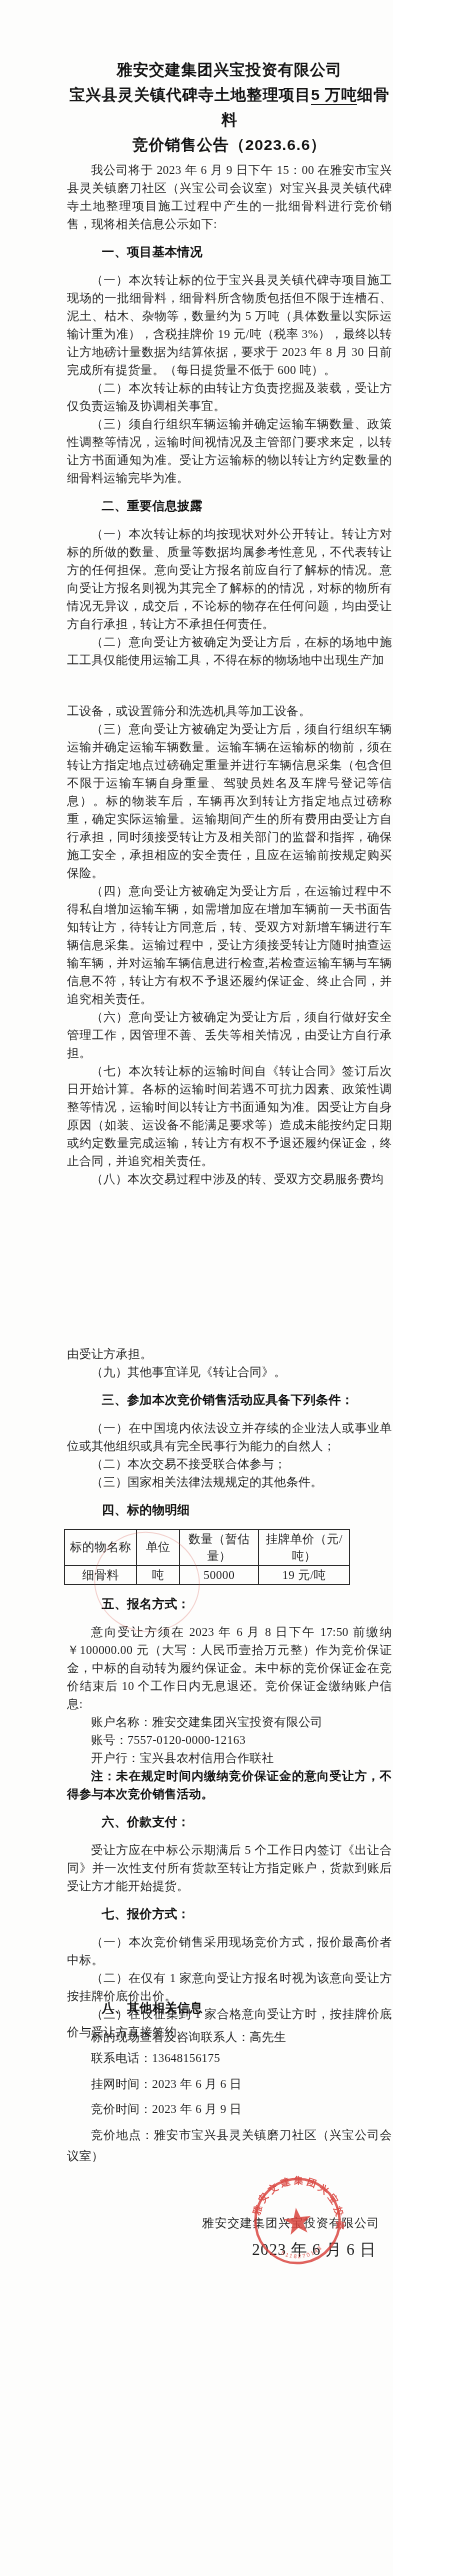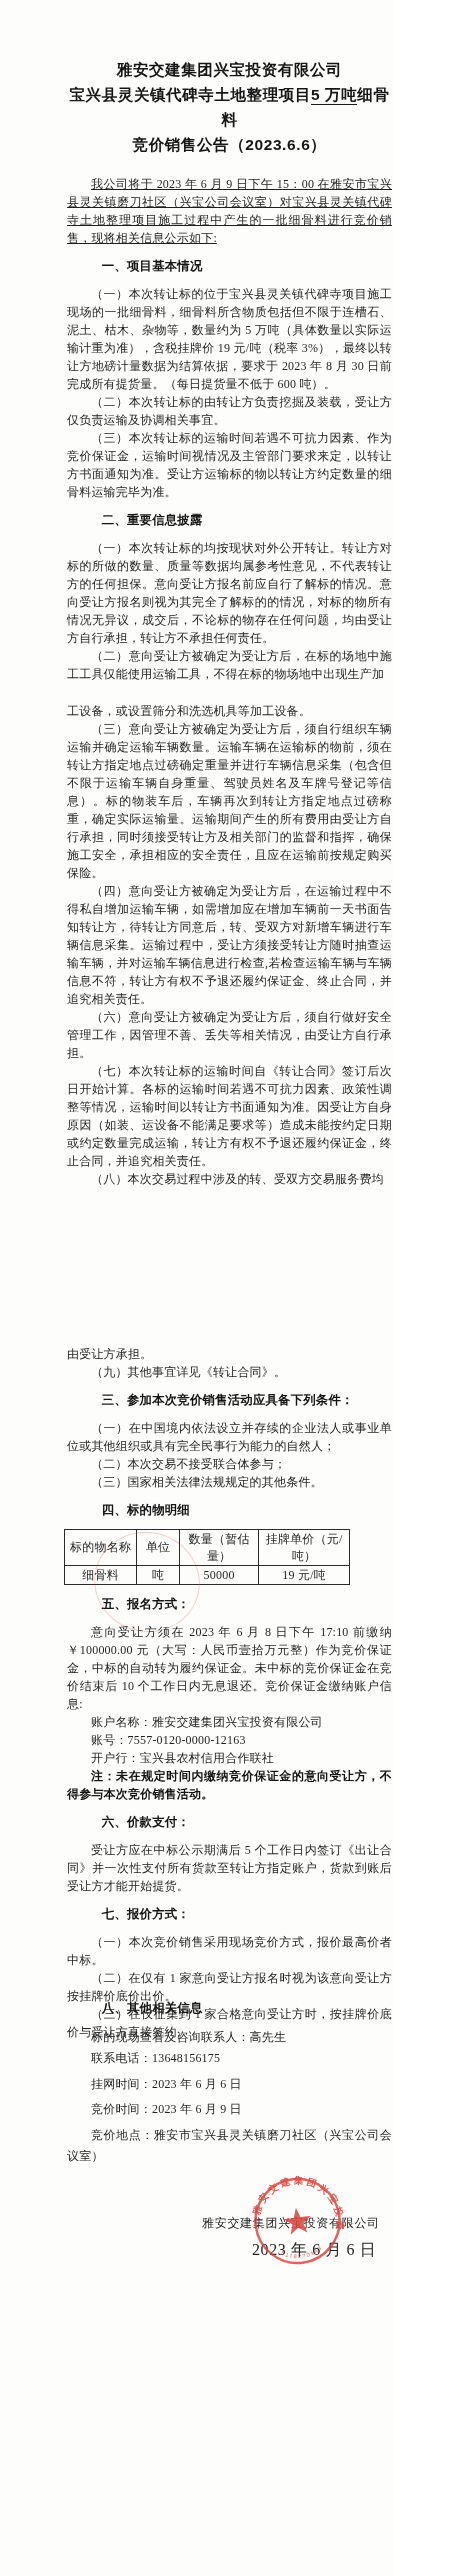--- a/index.html
+++ b/index.html
@@ -33,21 +33,21 @@
 
   .p {
     margin: 0;
     font-size: 12px;
     line-height: 18px;
     text-align: justify;
     text-justify: inter-character;
     text-indent: 2em;
     letter-spacing: 0.2px;
   }
-  .intro { margin-top: 18px; text-decoration: underline; }
+  .intro { margin-top: 4px; }
   .cont { text-indent: 0; }
   .h {
     margin: 10px;
     font-size: 12.4px;
     line-height: 18px;
     font-weight: 700;
     font-family: "Liberation Sans", "DejaVu Sans", sans-serif;
     text-indent: 2em;
     letter-spacing: 0.2px;
     color: #141414;
@@ -107,21 +107,21 @@
       <div>雅安交建集团兴宝投资有限公司</div>
       <div><span>宝兴县灵关镇代碑寺土地整理项目</span><span class="u">5 万吨</span><span>细骨料</span></div>
       <div>竞价销售公告（2023.6.6）</div>
     </div>
 
     <p class="p intro">我公司将于 2023 年 6 月 9 日下午 15：00 在雅安市宝兴县灵关镇磨刀社区（兴宝公司会议室）对宝兴县灵关镇代碑寺土地整理项目施工过程中产生的一批细骨料进行竞价销售，现将相关信息公示如下:</p>
 
     <p class="h">一、项目基本情况</p>
     <p class="p">（一）本次转让标的位于宝兴县灵关镇代碑寺项目施工现场的一批细骨料，细骨料所含物质包括但不限于连槽石、泥土、枯木、杂物等，数量约为 5 万吨（具体数量以实际运输计重为准），含税挂牌价 19 元/吨（税率 3%），最终以转让方地磅计量数据为结算依据，要求于 2023 年 8 月 30 日前完成所有提货量。（每日提货量不低于 600 吨）。</p>
     <p class="p">（二）本次转让标的由转让方负责挖掘及装载，受让方仅负责运输及协调相关事宜。</p>
-    <p class="p">（三）本次转让标的运输时间若遇不可抗力因素、作为竞价保证金，运输时间视情况及主管部门要求来定，以转让方书面通知为准。受让方运输标的物以转让方约定数量的细骨料运输完毕为准。</p>
+    <p class="p">（三）须自行组织车辆运输并确定运输车辆数量、政策性调整等情况，运输时间视情况及主管部门要求来定，以转让方书面通知为准。受让方运输标的物以转让方约定数量的细骨料运输完毕为准。</p>
 
     <p class="h">二、重要信息披露</p>
     <p class="p">（一）本次转让标的均按现状对外公开转让。转让方对标的所做的数量、质量等数据均属参考性意见，不代表转让方的任何担保。意向受让方报名前应自行了解标的情况。意向受让方报名则视为其完全了解标的的情况，对标的物所有情况无异议，成交后，不论标的物存在任何问题，均由受让方自行承担，转让方不承担任何责任。</p>
     <p class="p">（二）意向受让方被确定为受让方后，在标的场地中施工工具仅能使用运输工具，不得在标的物场地中出现生产加</p>
   </div>
 
   <div class="blk" id="blk2">
     <p class="p cont">工设备，或设置筛分和洗选机具等加工设备。</p>
     <p class="p">（三）意向受让方被确定为受让方后，须自行组织车辆运输并确定运输车辆数量。运输车辆在运输标的物前，须在转让方指定地点过磅确定重量并进行车辆信息采集（包含但不限于运输车辆自身重量、驾驶员姓名及车牌号登记等信息）。标的物装车后，车辆再次到转让方指定地点过磅称重，确定实际运输量。运输期间产生的所有费用由受让方自行承担，同时须接受转让方及相关部门的监督和指挥，确保施工安全，承担相应的安全责任，且应在运输前按规定购买保险。</p>
     <p class="p">（四）意向受让方被确定为受让方后，在运输过程中不得私自增加运输车辆，如需增加应在增加车辆前一天书面告知转让方，待转让方同意后，转、受双方对新增车辆进行车辆信息采集。运输过程中，受让方须接受转让方随时抽查运输车辆，并对运输车辆信息进行检查,若检查运输车辆与车辆信息不符，转让方有权不予退还履约保证金、终止合同，并追究相关责任。</p>
@@ -159,21 +159,21 @@
         <tr>
           <td>细骨料</td>
           <td>吨</td>
           <td>50000</td>
           <td>19 元/吨</td>
         </tr>
       </tbody>
     </table>
 
     <p class="h">五、报名方式：</p>
-    <p class="p">意向受让方须在 2023 年 6 月 8 日下午 17:10 前缴纳￥100000.00 元（大写：人民币壹拾万元整）作为竞价保证金，中标的自动转为履约保证金。未中标的竞价保证金在竞价结束后 10 个工作日内无息退还。竞价保证金缴纳账户信息:</p>
+    <p class="p">意向受让方须在 2023 年 6 月 8 日下午 17:50 前缴纳￥100000.00 元（大写：人民币壹拾万元整）作为竞价保证金，中标的自动转为履约保证金。未中标的竞价保证金在竞价结束后 10 个工作日内无息退还。竞价保证金缴纳账户信息:</p>
     <p class="p">账户名称：雅安交建集团兴宝投资有限公司</p>
     <p class="p">账号：7557-0120-0000-12163</p>
     <p class="p">开户行：宝兴县农村信用合作联社</p>
     <p class="p bold-note">注：未在规定时间内缴纳竞价保证金的意向受让方，不得参与本次竞价销售活动。</p>
 
     <p class="h">六、价款支付：</p>
     <p class="p">受让方应在中标公示期满后 5 个工作日内签订《出让合同》并一次性支付所有货款至转让方指定账户，货款到账后受让方才能开始提货。</p>
 
     <p class="h">七、报价方式：</p>
     <p class="p">（一）本次竞价销售采用现场竞价方式，报价最高价者中标。</p>

